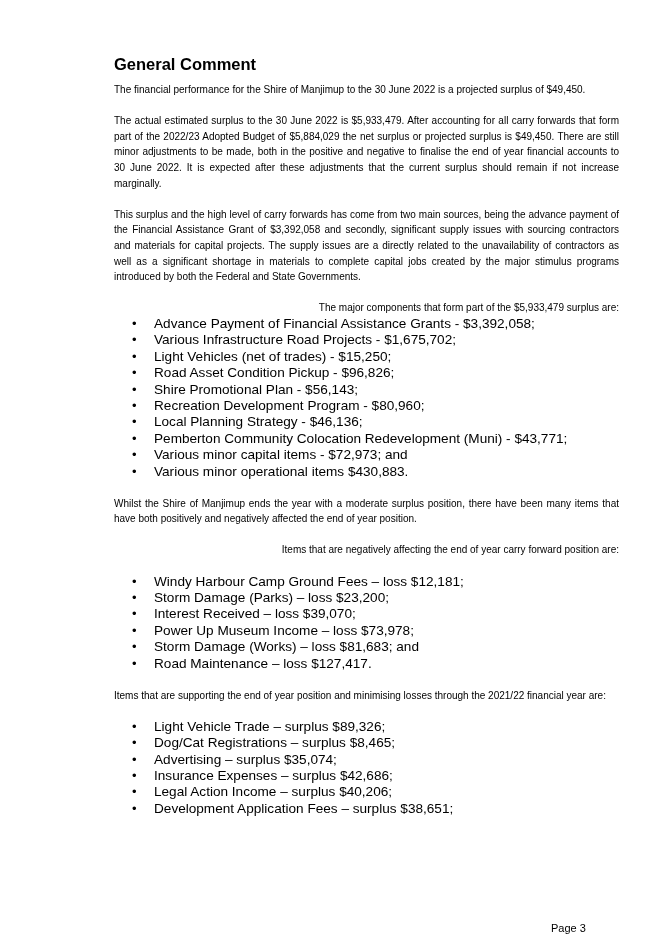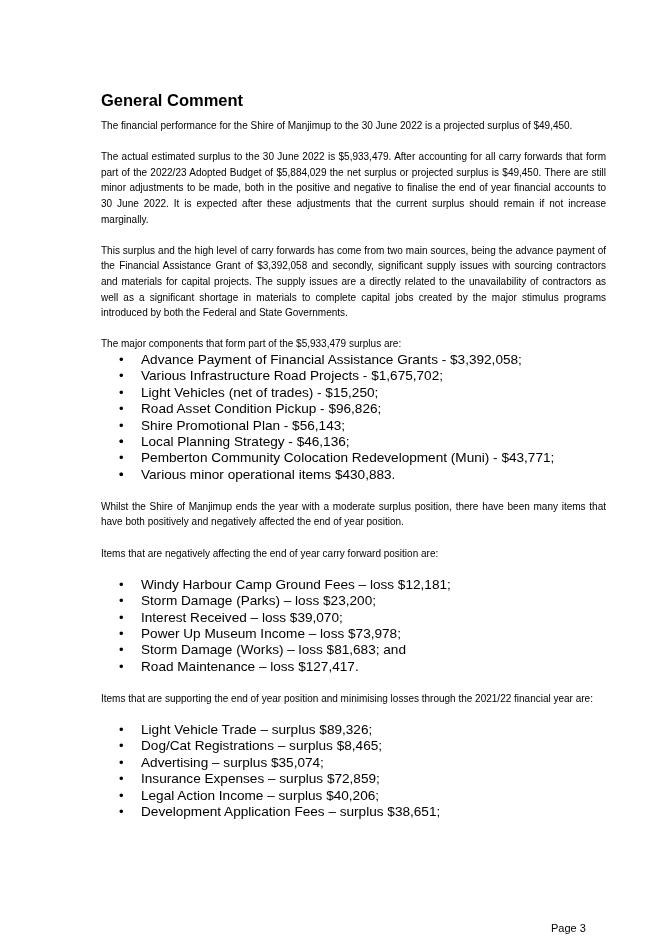--- a/index.html
+++ b/index.html
@@ -10,39 +10,38 @@
     body {
       width: 666px;
       height: 941px;
       position: relative;
       overflow: hidden;
       font-family: "Liberation Sans", sans-serif;
       color: #000000;
     }
     .page {
       position: absolute;
-      left: 101px;
+      left: 114px;
       top: 54px;
       width: 505px;
-      margin-top: 36px;
     }
     h1 {
       font-size: 16.5px;
       font-weight: bold;
       margin: 0 0 8px 0;
       line-height: 20px;
     }
     p {
       margin: 0;
       font-size: 10px;
       line-height: 15.6px;
       text-align: justify;
     }
     p.left {
-      text-align: left;
+      text-align: right;
     }
     .gap { height: 15.6px; }
     ul {
       list-style: none;
       margin: 0;
       padding: 0;
     }
     li {
       position: relative;
       padding-left: 40px;
@@ -85,24 +84,24 @@
   <p>This surplus and the high level of carry forwards has come from two main sources, being the advance payment of the Financial Assistance Grant of $3,392,058 and secondly, significant supply issues with sourcing contractors and materials for capital projects. The supply issues are a directly related to the unavailability of contractors as well as a significant shortage in materials to complete capital jobs created by the major stimulus programs introduced by both the Federal and State Governments.</p>
   <div class="gap"></div>
 
   <p class="left">The major components that form part of the $5,933,479 surplus are:</p>
   <ul>
     <li><span class="bullet">•</span><span>Advance Payment of Financial Assistance Grants - $3,392,058;</span></li>
     <li><span class="bullet">•</span><span>Various Infrastructure Road Projects - $1,675,702;</span></li>
     <li><span class="bullet">•</span><span>Light Vehicles (net of trades) - $15,250;</span></li>
     <li><span class="bullet">•</span><span>Road Asset Condition Pickup - $96,826;</span></li>
     <li><span class="bullet">•</span><span>Shire Promotional Plan - $56,143;</span></li>
-    <li><span class="bullet">•</span></li>
+    <li><span class="bullet">•</span><span>Recreation Development Program - $80,960;</span></li>
     <li><span class="bullet">•</span><span>Local Planning Strategy - $46,136;</span></li>
     <li><span class="bullet">•</span><span>Pemberton Community Colocation Redevelopment (Muni) - $43,771;</span></li>
-    <li><span class="bullet">•</span></li>
+    <li><span class="bullet">•</span><span>Various minor capital items - $72,973; and</span></li>
     <li><span class="bullet">•</span><span>Various minor operational items $430,883.</span></li>
   </ul>
   <div class="gap"></div>
 
   <p>Whilst the Shire of Manjimup ends the year with a moderate surplus position, there have been many items that have both positively and negatively affected the end of year position.</p>
   <div class="gap"></div>
 
   <p class="left">Items that are negatively affecting the end of year carry forward position are:</p>
   <div class="gap"></div>
   <ul>
@@ -114,20 +113,20 @@
     <li><span class="bullet">•</span><span>Road Maintenance – loss $127,417.</span></li>
   </ul>
   <div class="gap"></div>
 
   <p>Items that are supporting the end of year position and minimising losses through the 2021/22 financial year are:</p>
   <div class="gap"></div>
   <ul>
     <li><span class="bullet">•</span><span>Light Vehicle Trade – surplus $89,326;</span></li>
     <li><span class="bullet">•</span><span>Dog/Cat Registrations – surplus $8,465;</span></li>
     <li><span class="bullet">•</span><span>Advertising – surplus $35,074;</span></li>
-    <li><span class="bullet">•</span><span>Insurance Expenses – surplus $72,859;</span></li>
+    <li><span class="bullet">•</span><span>Insurance Expenses – surplus $42,686;</span></li>
     <li><span class="bullet">•</span><span>Legal Action Income – surplus $40,206;</span></li>
     <li><span class="bullet">•</span><span>Development Application Fees – surplus $38,651;</span></li>
   </ul>
 </div>
 
 <div class="page-num">Page 3</div>
 <div class="footer-title">Monthly Financial Activity Statement – June 2022</div>
 
 </body></html>

